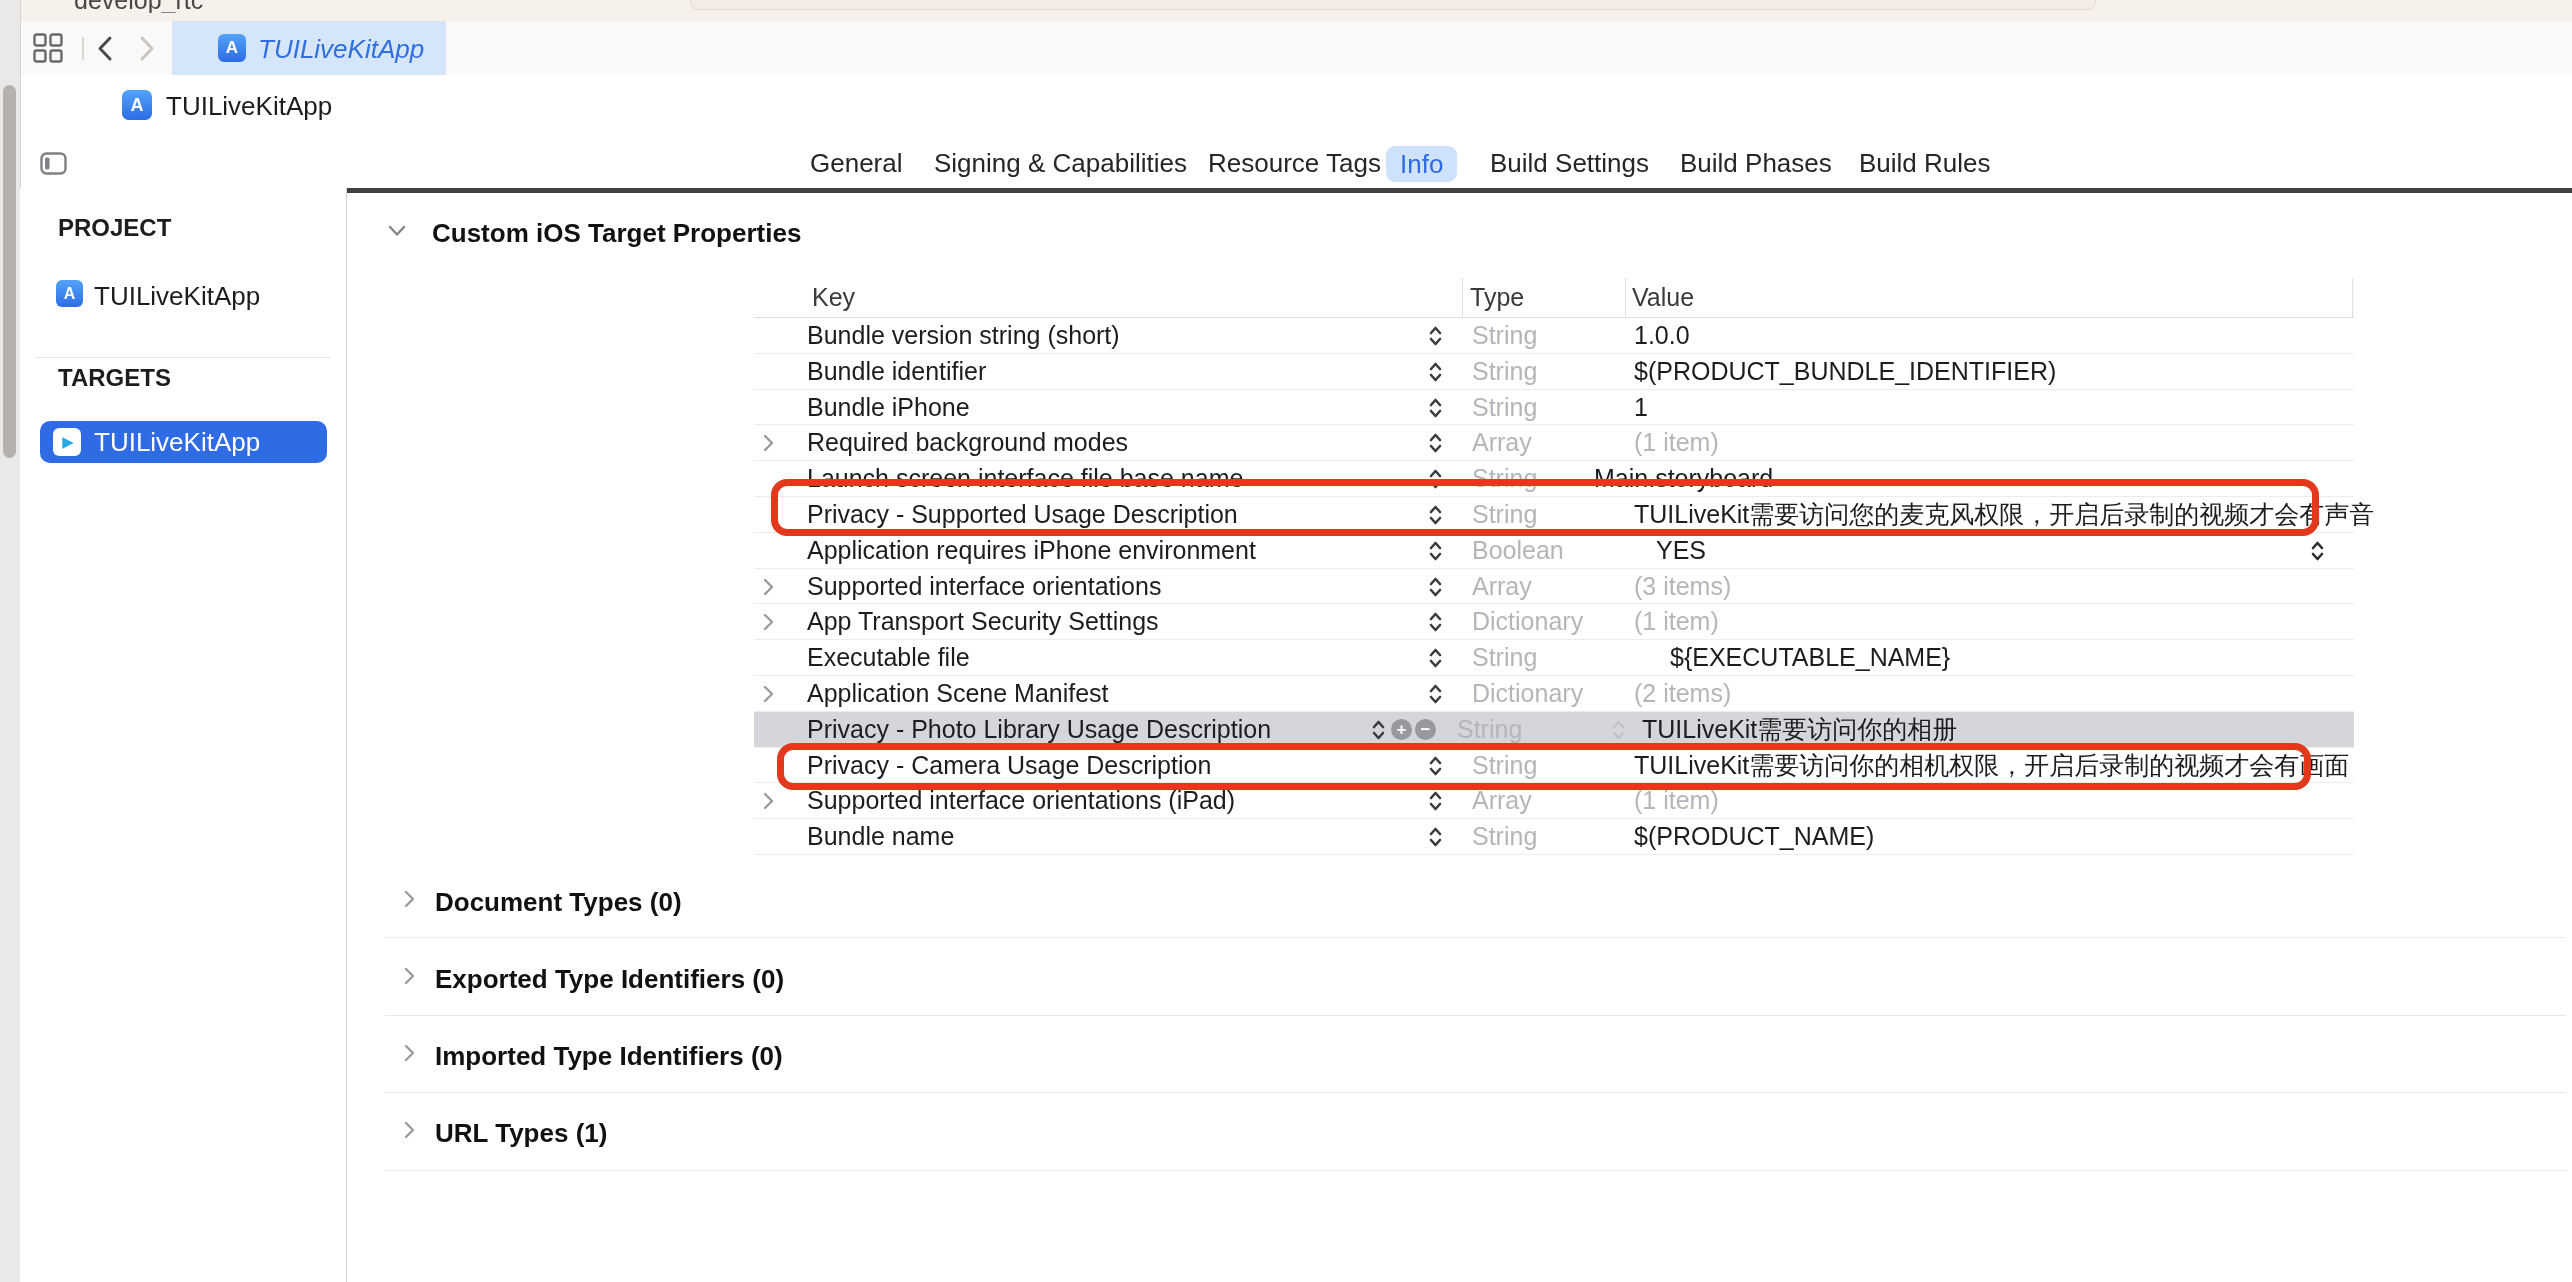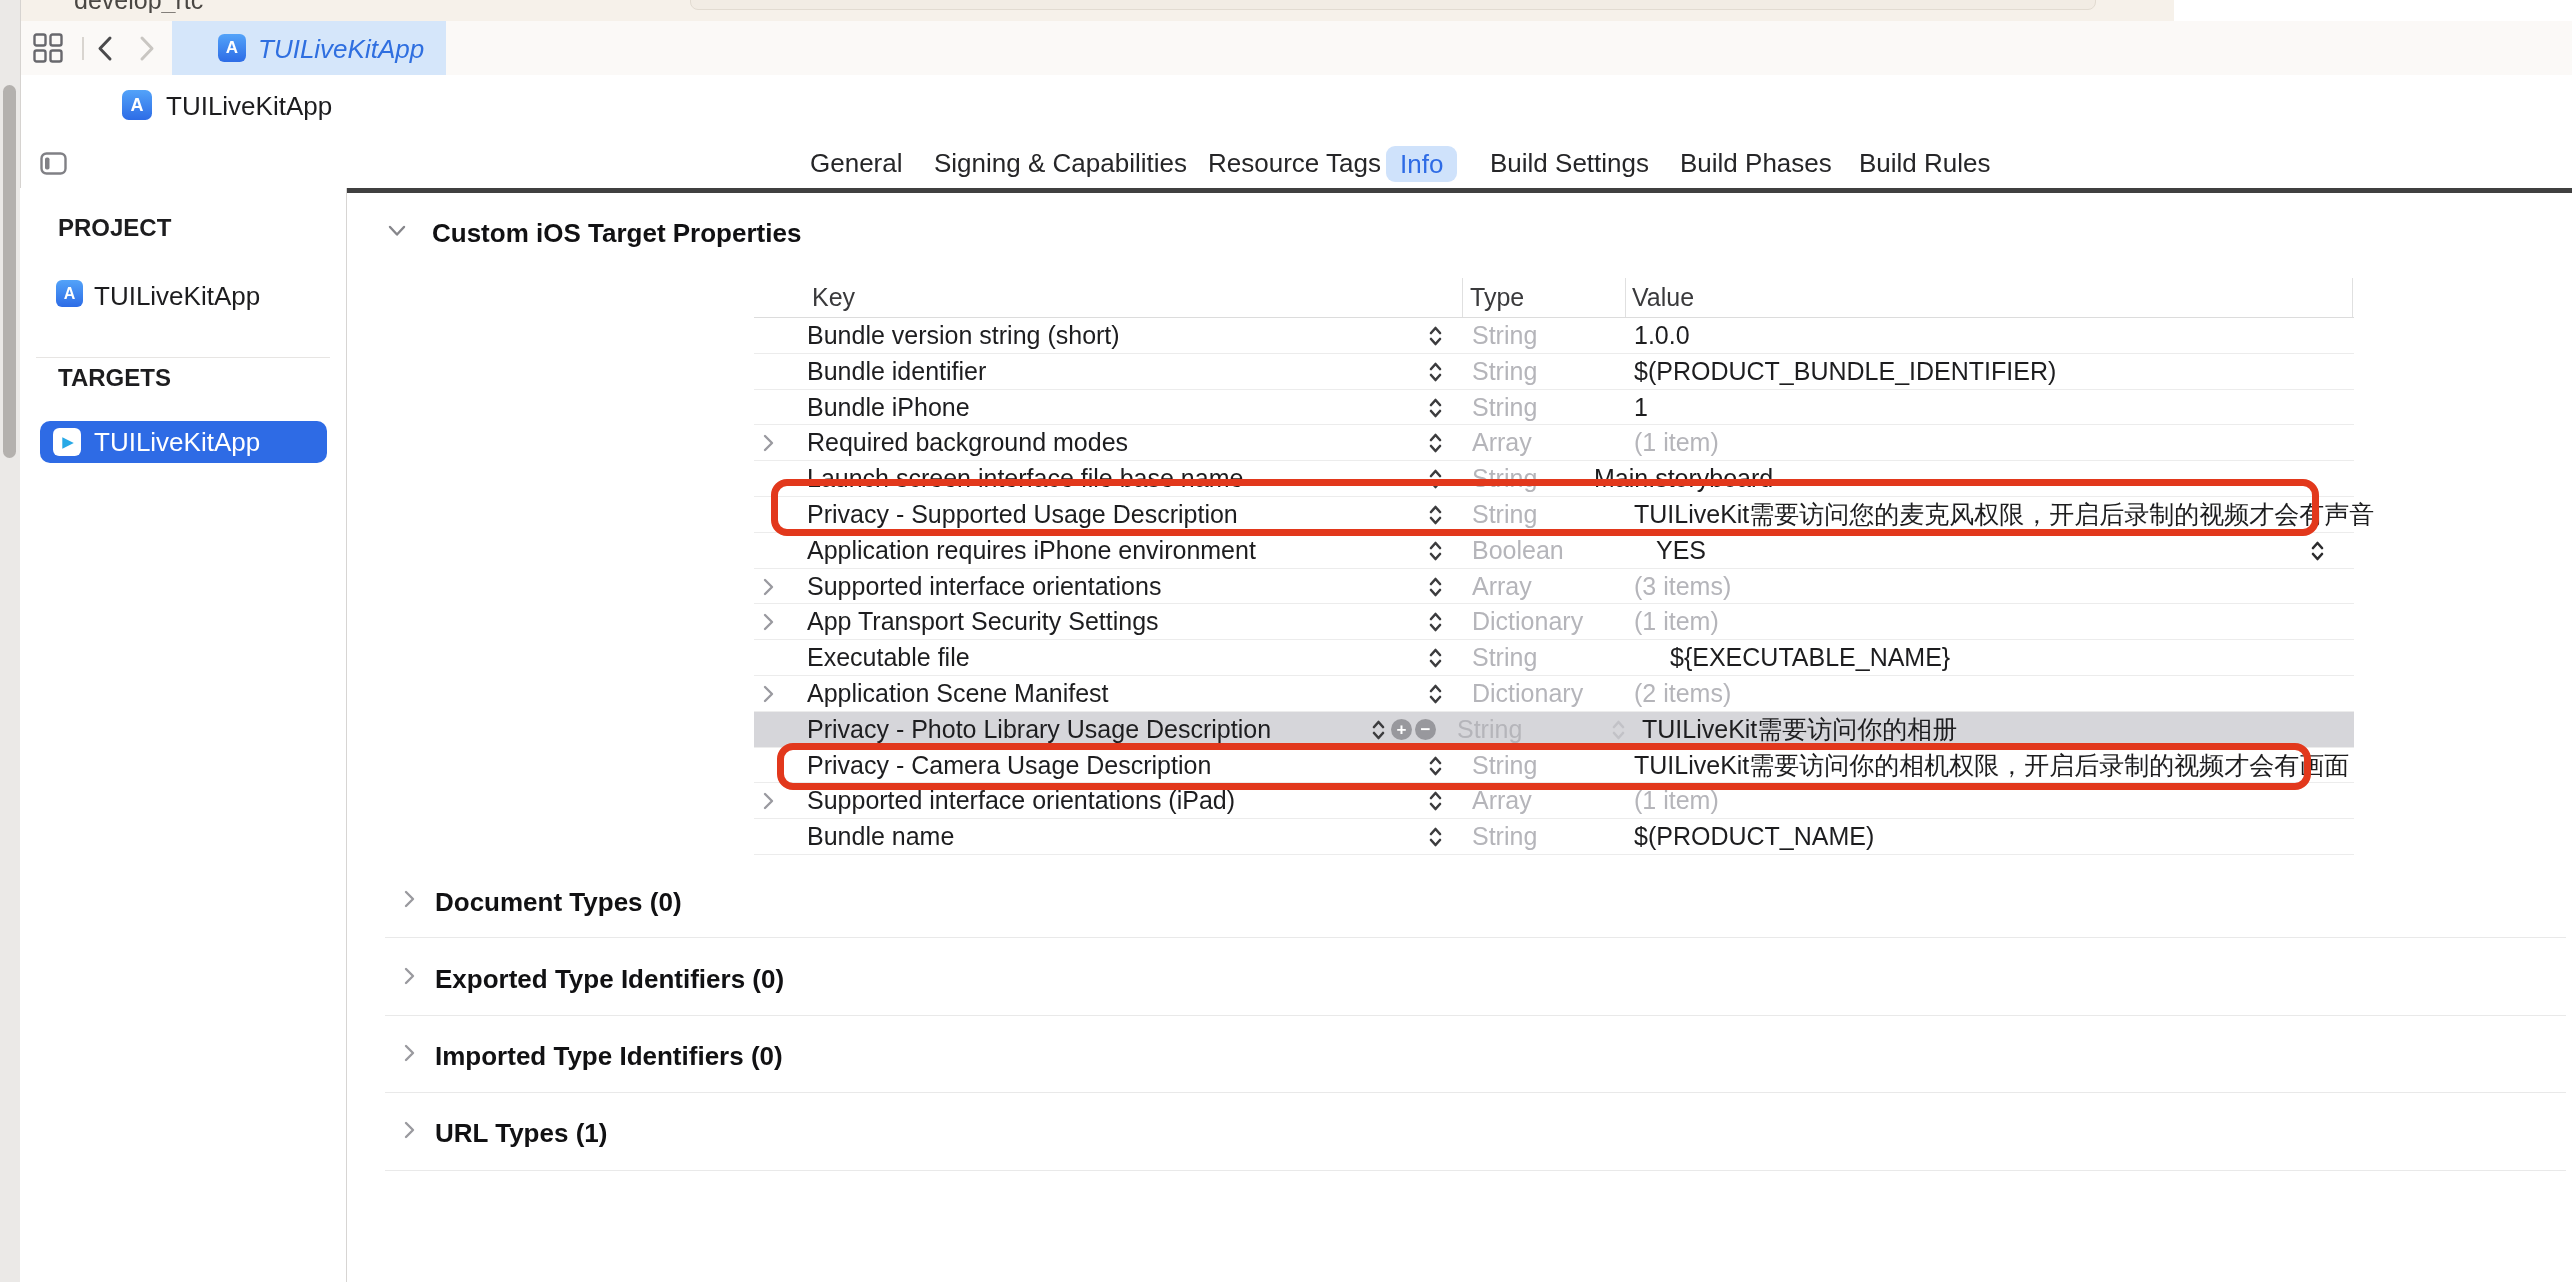--- a/index.html
+++ b/index.html
@@ -1,20 +1,20 @@
 <!DOCTYPE html>
 <html><head>
 <meta charset="utf-8">
 <style>
   html,body{margin:0;padding:0;background:#ffffff;}
   #canvas{position:relative;width:2572px;height:1282px;overflow:hidden;background:#fff;
           font-family:"Liberation Sans","DejaVu Sans",sans-serif;color:#1d1d1f;}
   .abs{position:absolute;}
   
-  .toolbar{left:0;top:0;width:2174px;height:21px;background:#f6f1ea;border-bottom:1px solid #ddd7d0;}
+  .toolbar{left:0;top:0;width:2572px;height:21px;background:#f6f1ea;border-bottom:1px solid #ddd7d0;}
   .scheme-clip{left:74px;top:0;width:260px;height:13px;overflow:hidden;}
   .scheme-clip span{position:absolute;left:0;top:-14px;font-size:25px;font-weight:500;color:#4a4743;white-space:nowrap;}
   .status-box{left:690px;top:-16px;width:1404px;height:24px;border:1px solid #e2dbd1;background:#f2ece4;border-radius:8px;}
   
   .tabbar{left:0;top:21px;width:2572px;height:54px;background:#fbf9f7;border-bottom:1px solid #e4e1dd;}
   .tb-sep{left:82px;top:16px;width:2px;height:23px;background:#d9d5d0;}
   .doc-tab{left:172px;top:0;width:274px;height:54px;background:#d5e6fa;}
   .doc-tab .lbl{position:absolute;left:86px;top:13px;font-size:26px;font-style:italic;color:#2f6fe0;white-space:nowrap;}
   
   .crumbbar{left:0;top:75px;width:2572px;height:64px;background:#fff;border-bottom:1px solid #e8e6e3;}

